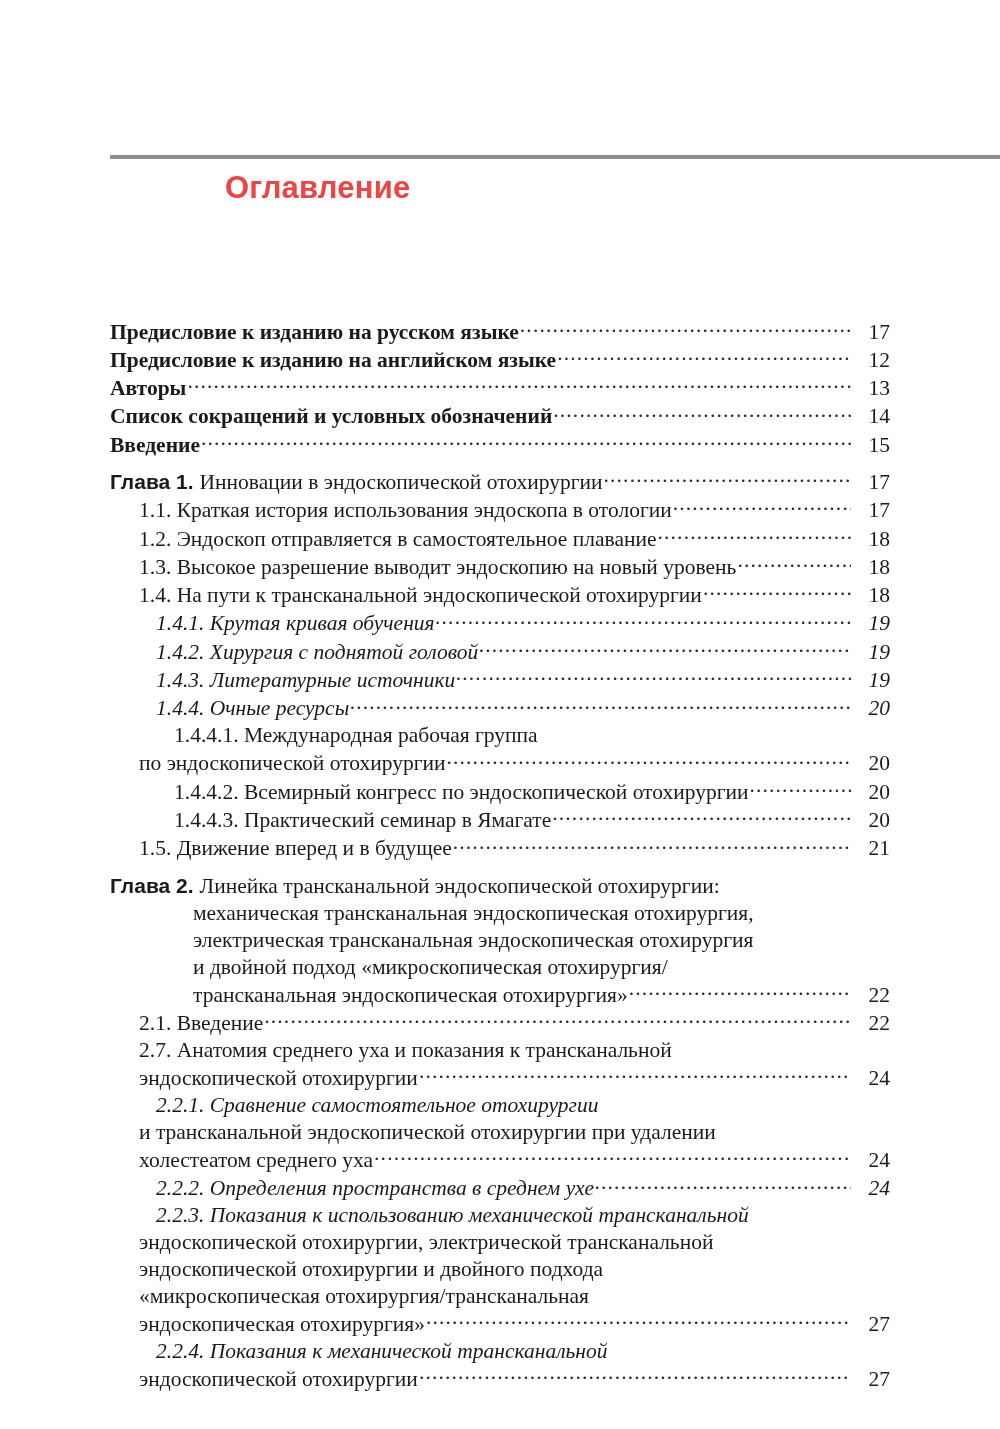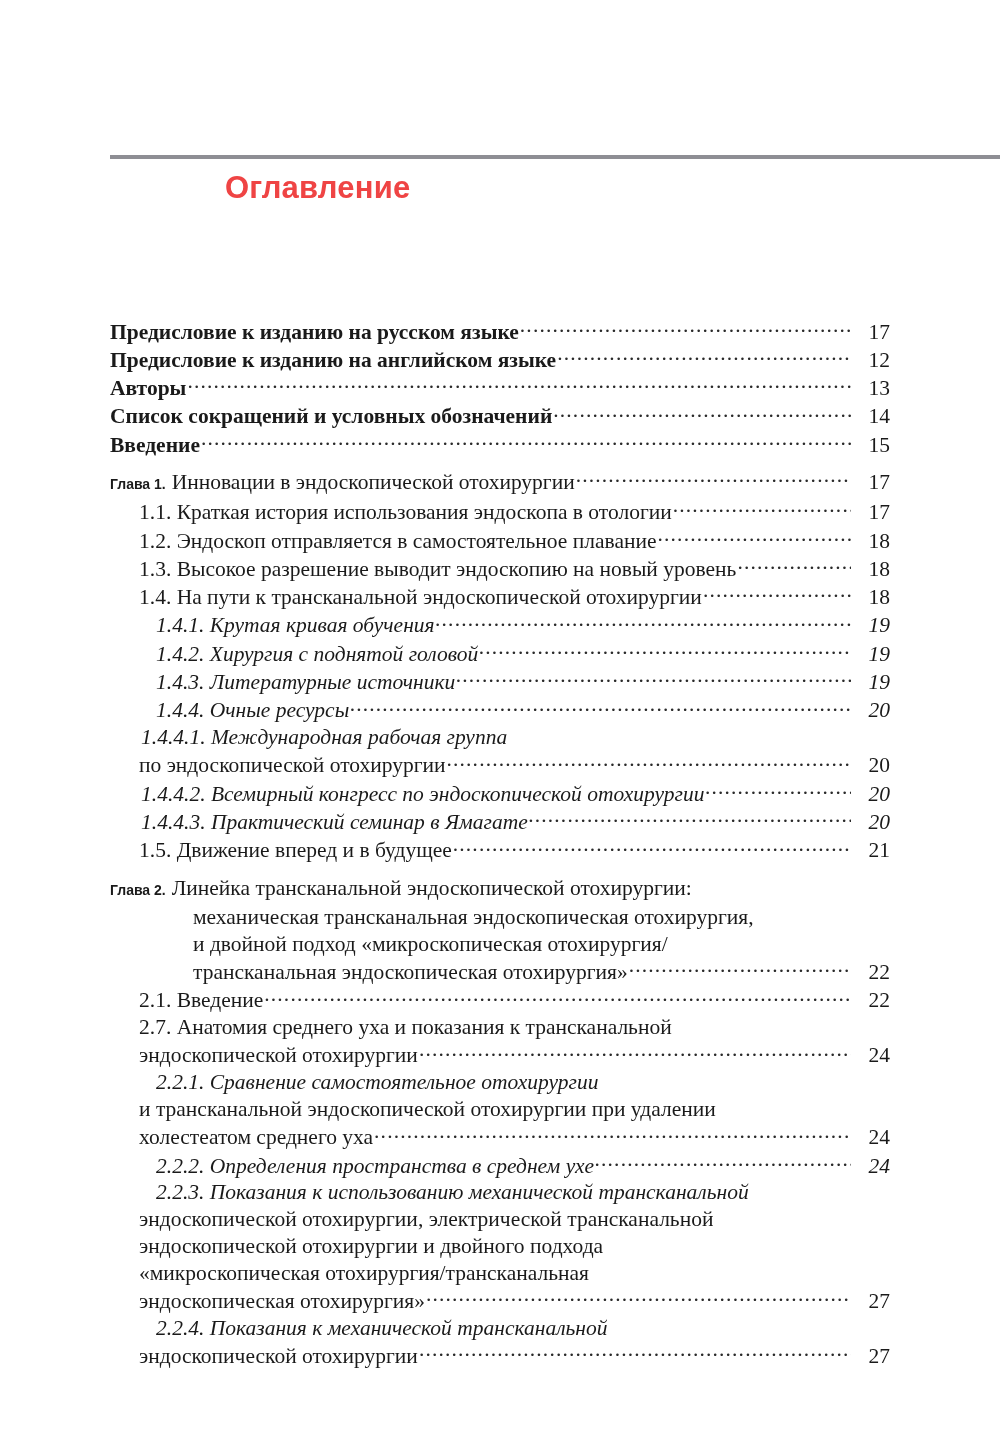--- a/index.html
+++ b/index.html
@@ -94,29 +94,29 @@
   
   .toc-row.level-front .label {
     font-weight: bold;
   }
   .toc-row.level-front .page-num { font-weight: normal; }
 
   
   .chapter-tag {
     font-family: "Liberation Sans", "DejaVu Sans", sans-serif;
     font-weight: bold;
-    font-size: 14px;
+    font-size: 21px;
     margin-right: 6px;
   }
 
   
   .ind-0  { margin-left: 0; }
   .ind-1  { margin-left: 29px; }
   .ind-2  { margin-left: 46px; font-style: italic; }
-  .ind-3  { margin-left: 31px; font-style: italic; }
+  .ind-3  { margin-left: 64px; }
   .ind-hang { margin-left: 83px; }
   .ind-cont1 { margin-left: 29px; }
 
   .gap-sm { height: 9px; }
   .gap-md { height: 11px; }
 </style>
 </head>
 <body>
 
 <div class="page">
@@ -234,20 +234,23 @@
     <div class="gap-md"></div>
 
     <div>
       <div class="toc-row noleader ind-0">
         <span class="label"><span class="chapter-tag">Глава 2.</span><span>Линейка трансканальной эндоскопической отохирургии:</span></span>
       </div>
       <div class="toc-row noleader ind-hang">
         <span class="label">механическая трансканальная эндоскопическая отохирургия,</span>
       </div>
       <div class="toc-row noleader ind-hang">
+        <span class="label">электрическая трансканальная эндоскопическая отохирургия</span>
+      </div>
+      <div class="toc-row noleader ind-hang">
         <span class="label">и двойной подход «микроскопическая отохирургия/</span>
       </div>
       <div class="toc-row ind-hang">
         <span class="label">трансканальная эндоскопическая отохирургия»</span>
         <span class="leader"></span>
         <span class="page-num">22</span>
       </div>
 
       <div id="ch2-entries">
           <div class="toc-row ind-1">

